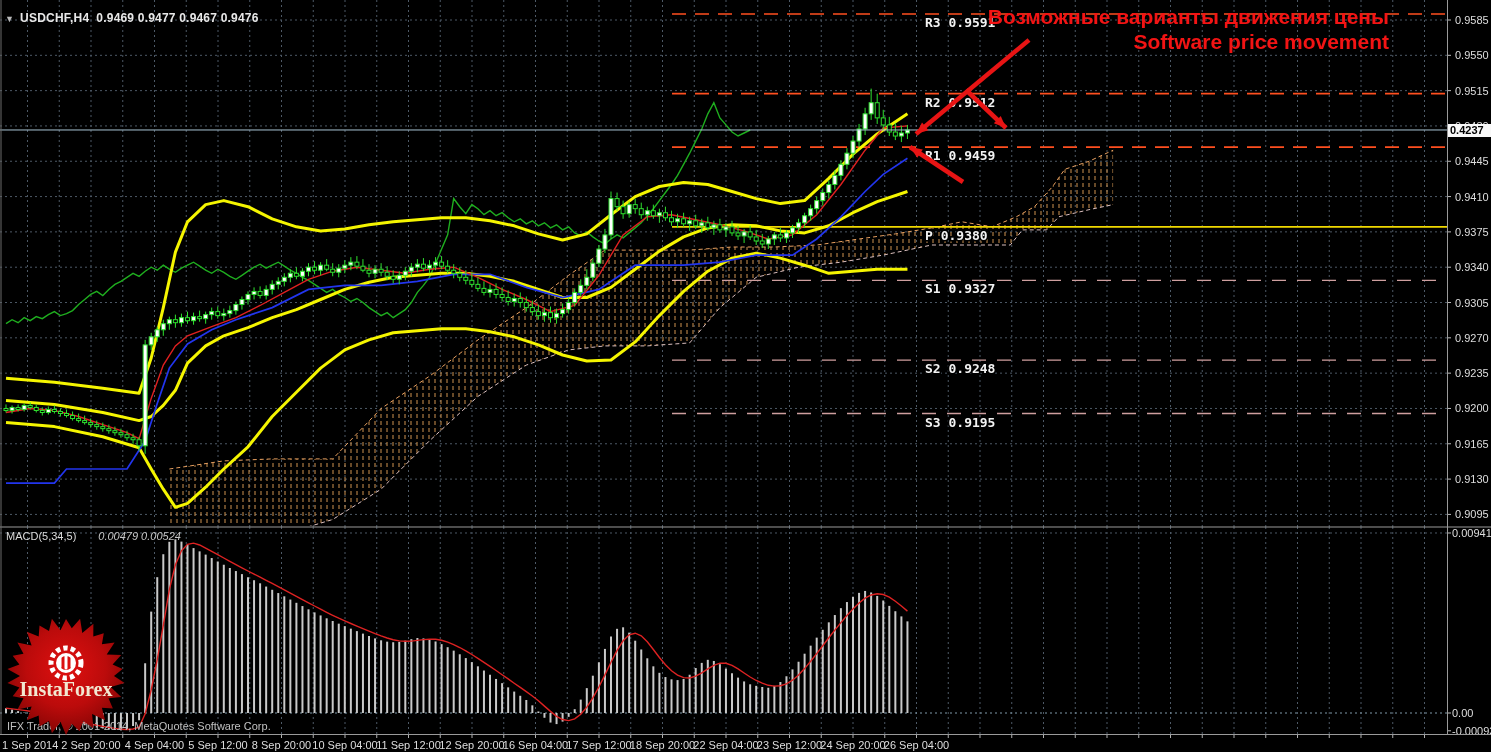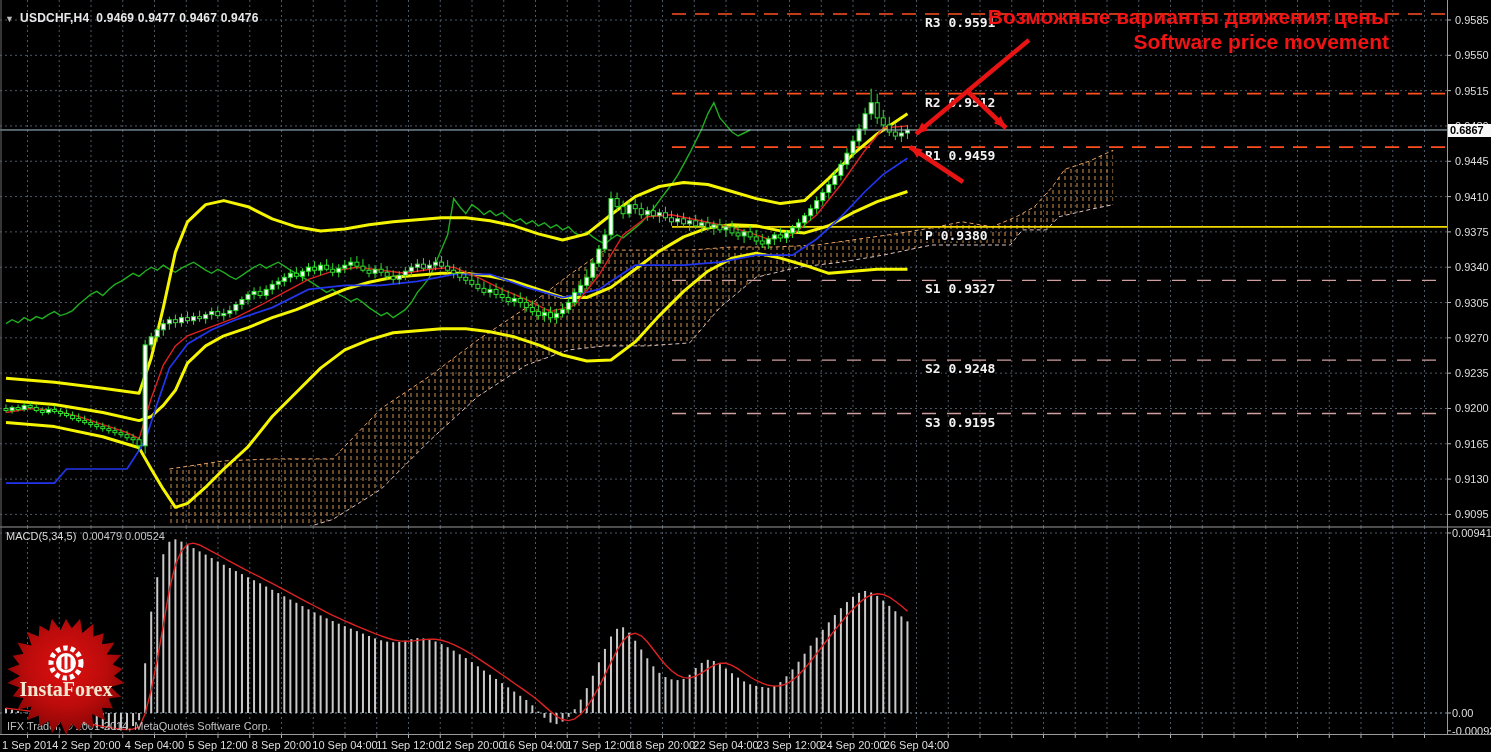--- a/index.html
+++ b/index.html
@@ -3,21 +3,21 @@
 <meta charset="utf-8">
 <style>
   html,body{margin:0;padding:0;background:#000;width:1491px;height:752px;overflow:hidden;
     font-family:"Liberation Sans",sans-serif;}
   #stage{position:absolute;left:0;top:0;width:1491px;height:752px;background:#000;}
   #chart{position:absolute;left:0;top:0;}
   .ovl{position:absolute;white-space:nowrap;}
   #titlebar{left:5px;top:11px;color:#e8e8e8;font-size:12px;font-weight:600;letter-spacing:.2px;text-align:center;}
   #titlebar .tri{color:#b9b9b9;font-size:9px;margin-right:6px;cursor:pointer;}
   #macdrow{left:6px;top:530px;color:#dcdcdc;font-size:11px;}
-  #macdrow .v{color:#c6c6c6;margin-left:6px;}
+  #macdrow .v{color:#c6c6c6;margin-left:22px;font-style:italic;}
   #anno{left:983px;top:4px;width:406px;color:#f21414;font-weight:bold;text-align:right;}
   #anno .ru{font-size:21px;line-height:25px;}
   #anno .en{font-size:21px;line-height:25px;}
   #pricetag{left:1448px;top:124px;width:41px;height:13px;background:#f8f8f8;color:#000;
     font-size:11px;line-height:13px;padding-left:2px;font-weight:600;}
   #copyright{left:7px;top:720px;color:#c0c0c0;font-size:11px;}
   #logo{left:4px;top:616px;}
 </style>
 </head>
 <body>
@@ -762,21 +762,21 @@
 
   <div class="ovl" id="macdrow">
     <span>MACD(5,34,5)</span><span class="v">0.00479 0.00524</span>
   </div>
 
   <div class="ovl" id="anno">
     <div class="ru">Возможные варианты движения цены</div>
     <div class="en">Software price movement</div>
   </div>
 
-  <div class="ovl" id="pricetag">0.6867</div>
+  <div class="ovl" id="pricetag">0.4237</div>
 
   <div class="ovl" id="copyright">IFX Trader, © 2001-2014, MetaQuotes Software Corp.</div>
 
   <svg class="ovl" id="logo" width="124" height="124">
     <defs>
       <radialGradient id="lg" cx="50%" cy="42%" r="62%">
         <stop offset="0%" stop-color="#e01010"></stop>
           <stop offset="55%" stop-color="#bb0b0b"></stop>
           <stop offset="100%" stop-color="#7e0404"></stop>
       </radialGradient>

